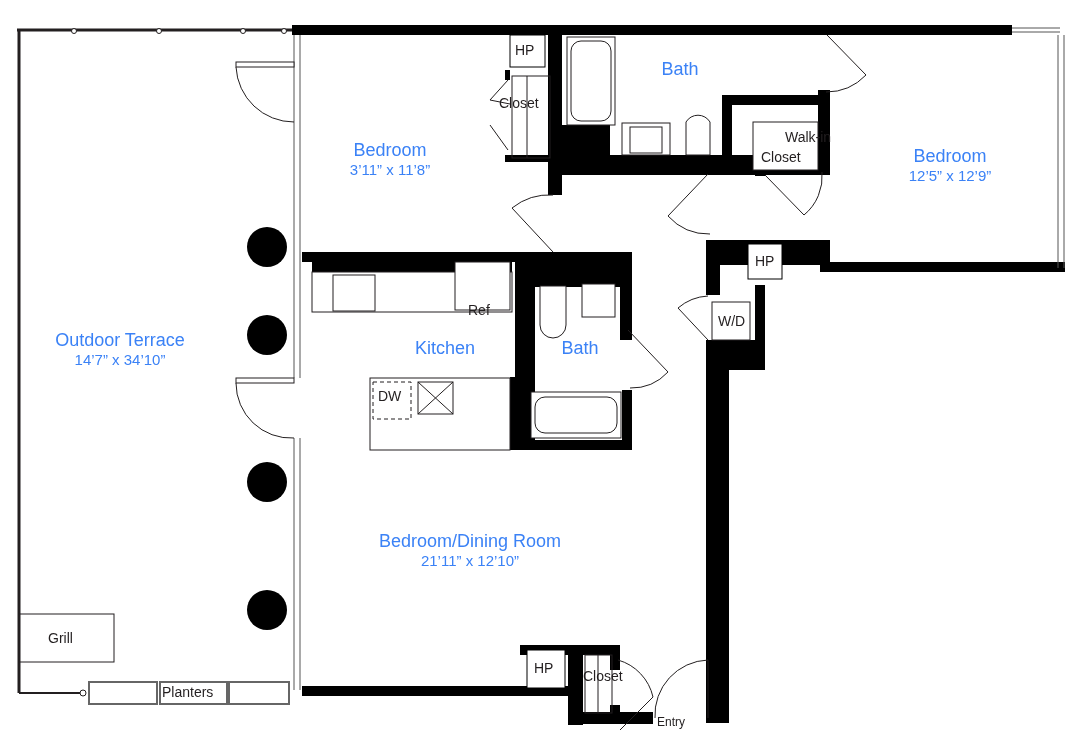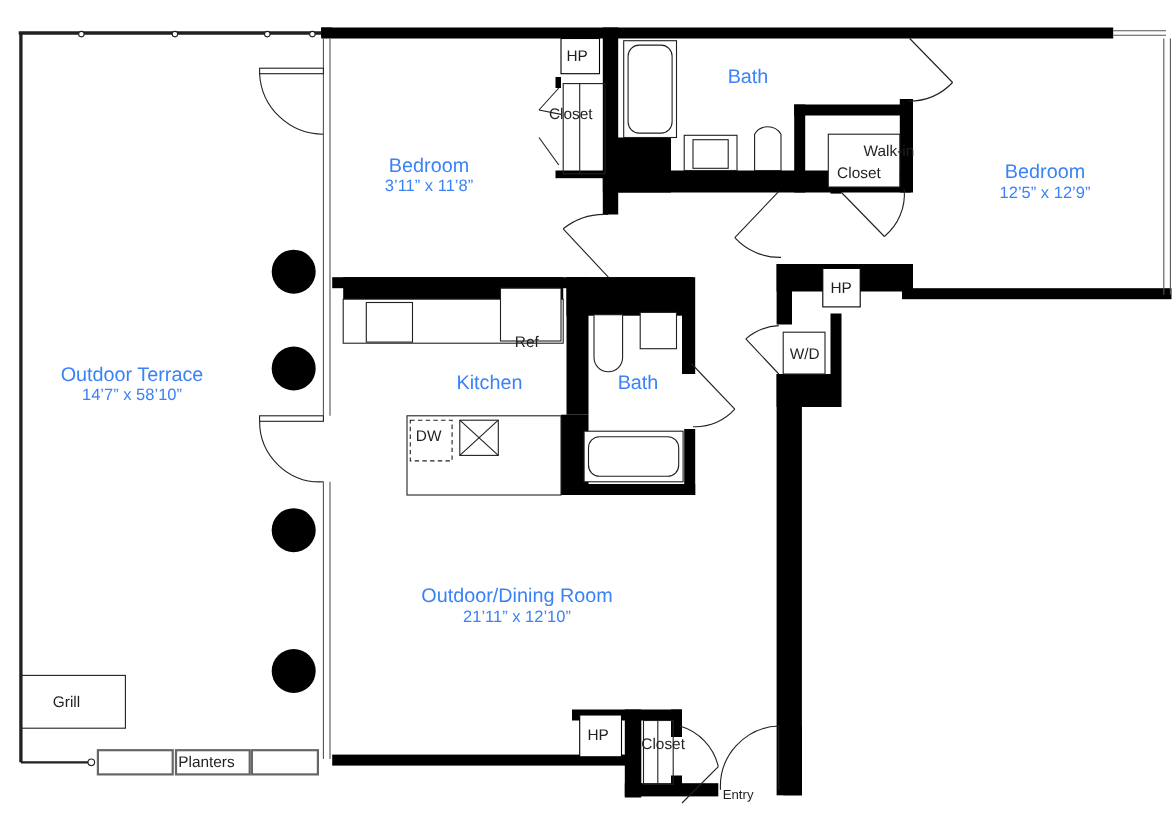--- a/index.html
+++ b/index.html
@@ -150,41 +150,41 @@
     <rect x="89" y="682" width="68" height="22" stroke="#666" stroke-width="2"></rect>
     <rect x="160" y="682" width="67" height="22" stroke="#666" stroke-width="2"></rect>
     <rect x="229" y="682" width="60" height="22" stroke="#666" stroke-width="2"></rect>
     <rect x="585" y="655" width="27" height="58" fill="none"></rect>
     <line x1="598" y1="655" x2="598" y2="713"></line>
   </g>
 </svg>
 
 <div class="lbl" style="left:30px; top:330px; width:180px;">
   <span class="name">Outdoor Terrace</span>
-  <span class="dim">14’7” x 58’10”</span>
+  <span class="dim">14’7” x 34’10”</span>
 </div>
 <div class="lbl" style="left:320px; top:140px; width:140px;">
   <span class="name">Bedroom</span>
   <span class="dim">3’11” x 11’8”</span>
 </div>
 <div class="lbl" style="left:880px; top:146px; width:140px;">
   <span class="name">Bedroom</span>
   <span class="dim">12’5” x 12’9”</span>
 </div>
 <div class="lbl" style="left:650px; top:59px; width:60px;">
   <span class="name">Bath</span>
 </div>
 <div class="lbl" style="left:545px; top:338px; width:70px;">
   <span class="name">Bath</span>
 </div>
 <div class="lbl" style="left:400px; top:338px; width:90px;">
   <span class="name">Kitchen</span>
 </div>
 <div class="lbl" style="left:360px; top:531px; width:220px;">
-  <span class="name">Outdoor/Dining Room</span>
+  <span class="name">Bedroom/Dining Room</span>
   <span class="dim">21’11” x 12’10”</span>
 </div>
 
 <span class="tag sm" style="left:515px; top:42px;">HP</span>
 <span class="tag sm" style="left:755px; top:253px;">HP</span>
 <span class="tag sm" style="left:534px; top:660px;">HP</span>
 <span class="tag sm" style="left:499px; top:95px;">Closet</span>
 <span class="tag sm" style="left:761px; top:129px;margin-left:24px;">Walk-in</span>
 <span class="tag sm" style="left:761px; top:149px;">Closet</span>
 <span class="tag sm" style="left:718px; top:313px;">W/D</span>

